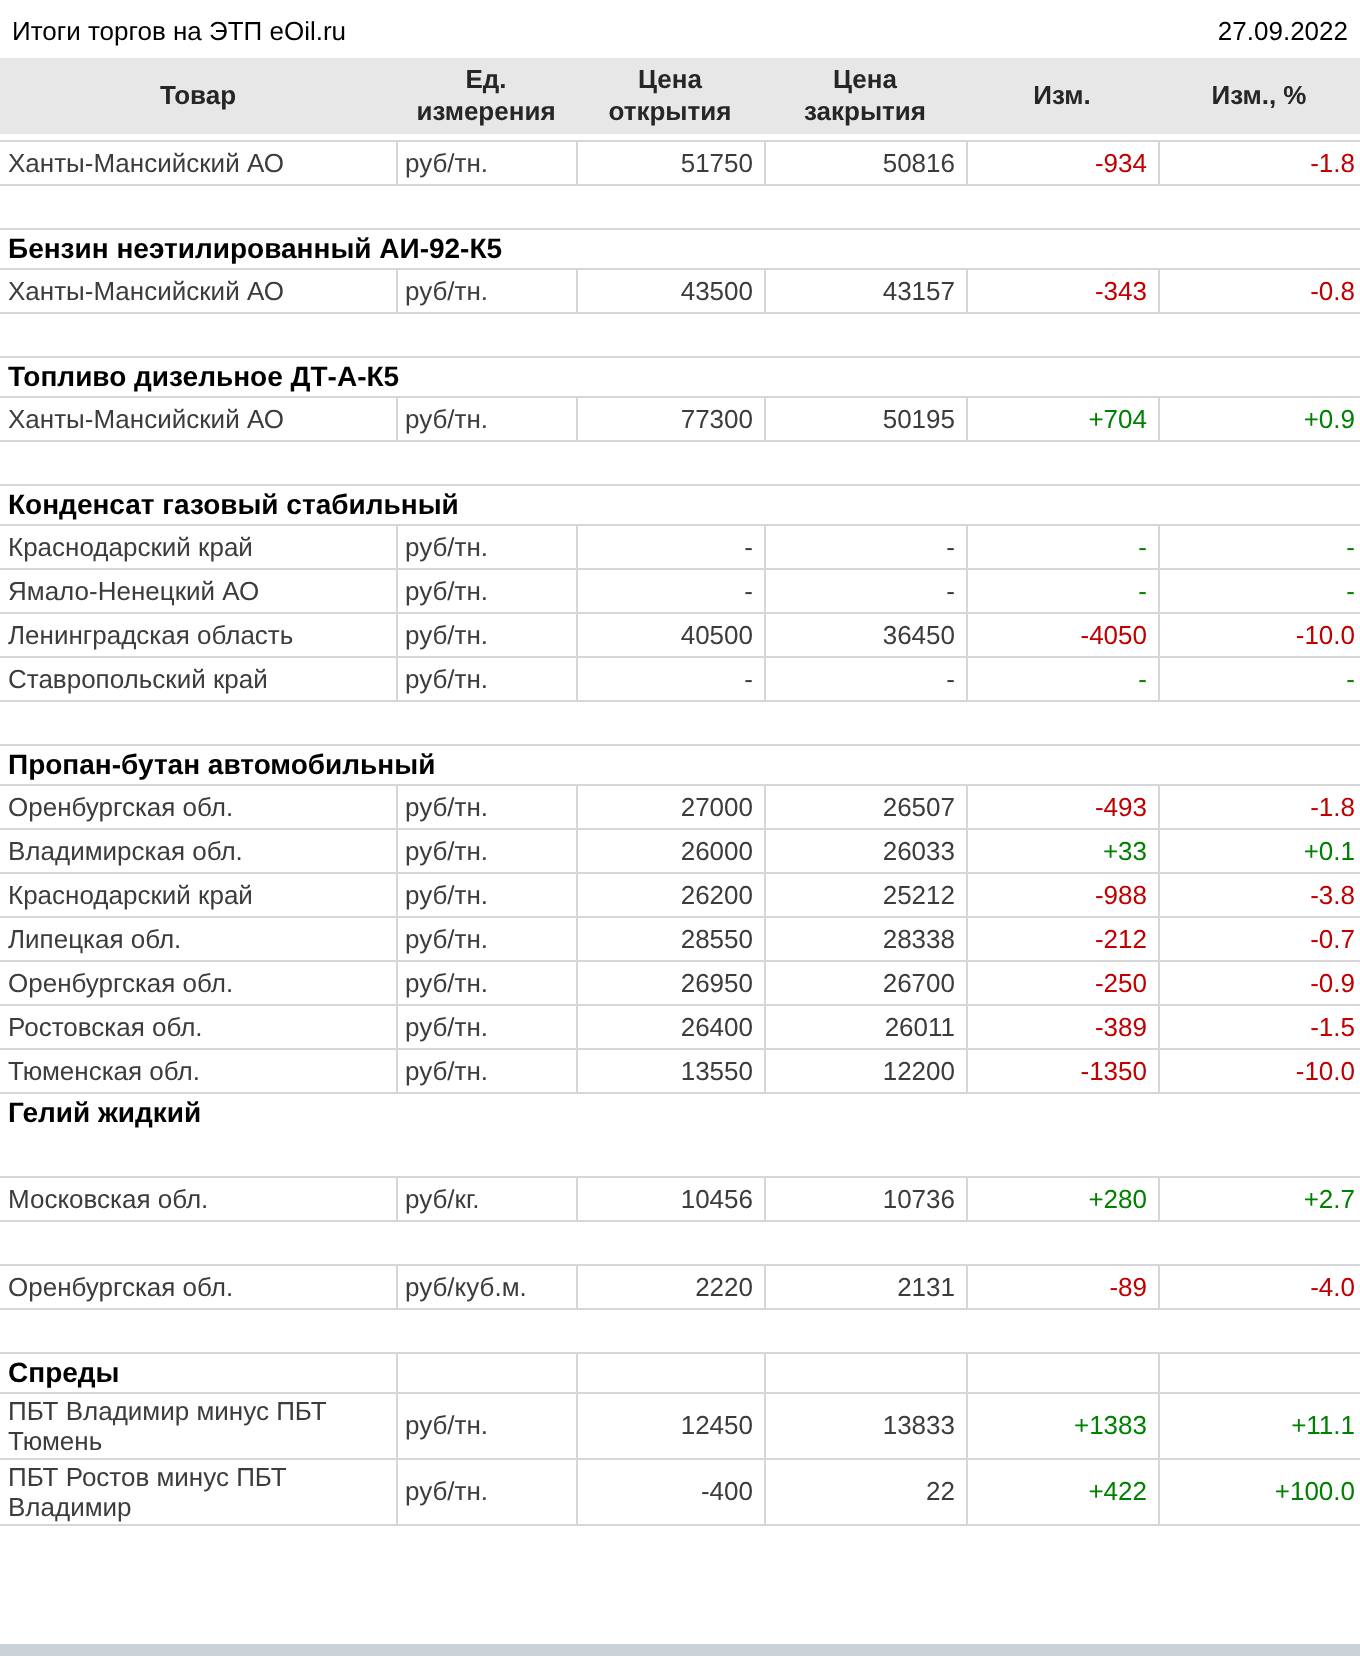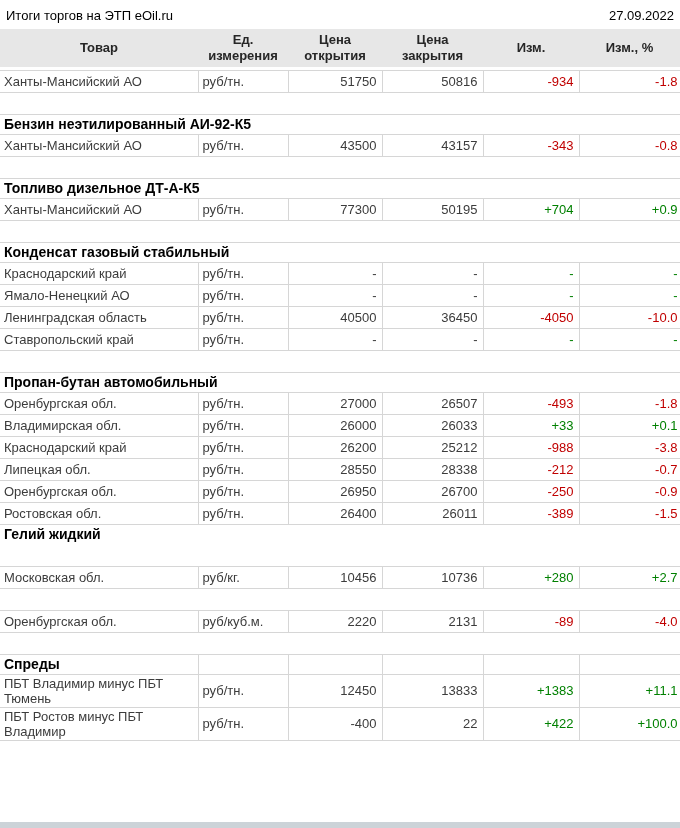--- a/index.html
+++ b/index.html
@@ -232,20 +232,28 @@
         <td class="c-chg last neg">-0.9</td>
       </tr>
       <tr class="data">
         <td class="c-product">Ростовская обл.</td>
         <td class="c-unit">руб/тн.</td>
         <td class="c-num">26400</td>
         <td class="c-num">26011</td>
         <td class="c-chg neg">-389</td>
         <td class="c-chg last neg">-1.5</td>
       </tr>
+      <tr class="data">
+        <td class="c-product">Тюменская обл.</td>
+        <td class="c-unit">руб/тн.</td>
+        <td class="c-num">13550</td>
+        <td class="c-num">12200</td>
+        <td class="c-chg neg">-1350</td>
+        <td class="c-chg last neg">-10.0</td>
+      </tr>
       <tr class="section no-bb">
         <td class="section-title" colspan="6">Гелий жидкий</td>
       </tr>
       <tr class="spacer">
         <td class="" colspan="6"></td>
       </tr>
       <tr class="data">
         <td class="c-product">Московская обл.</td>
         <td class="c-unit">руб/кг.</td>
         <td class="c-num">10456</td>

